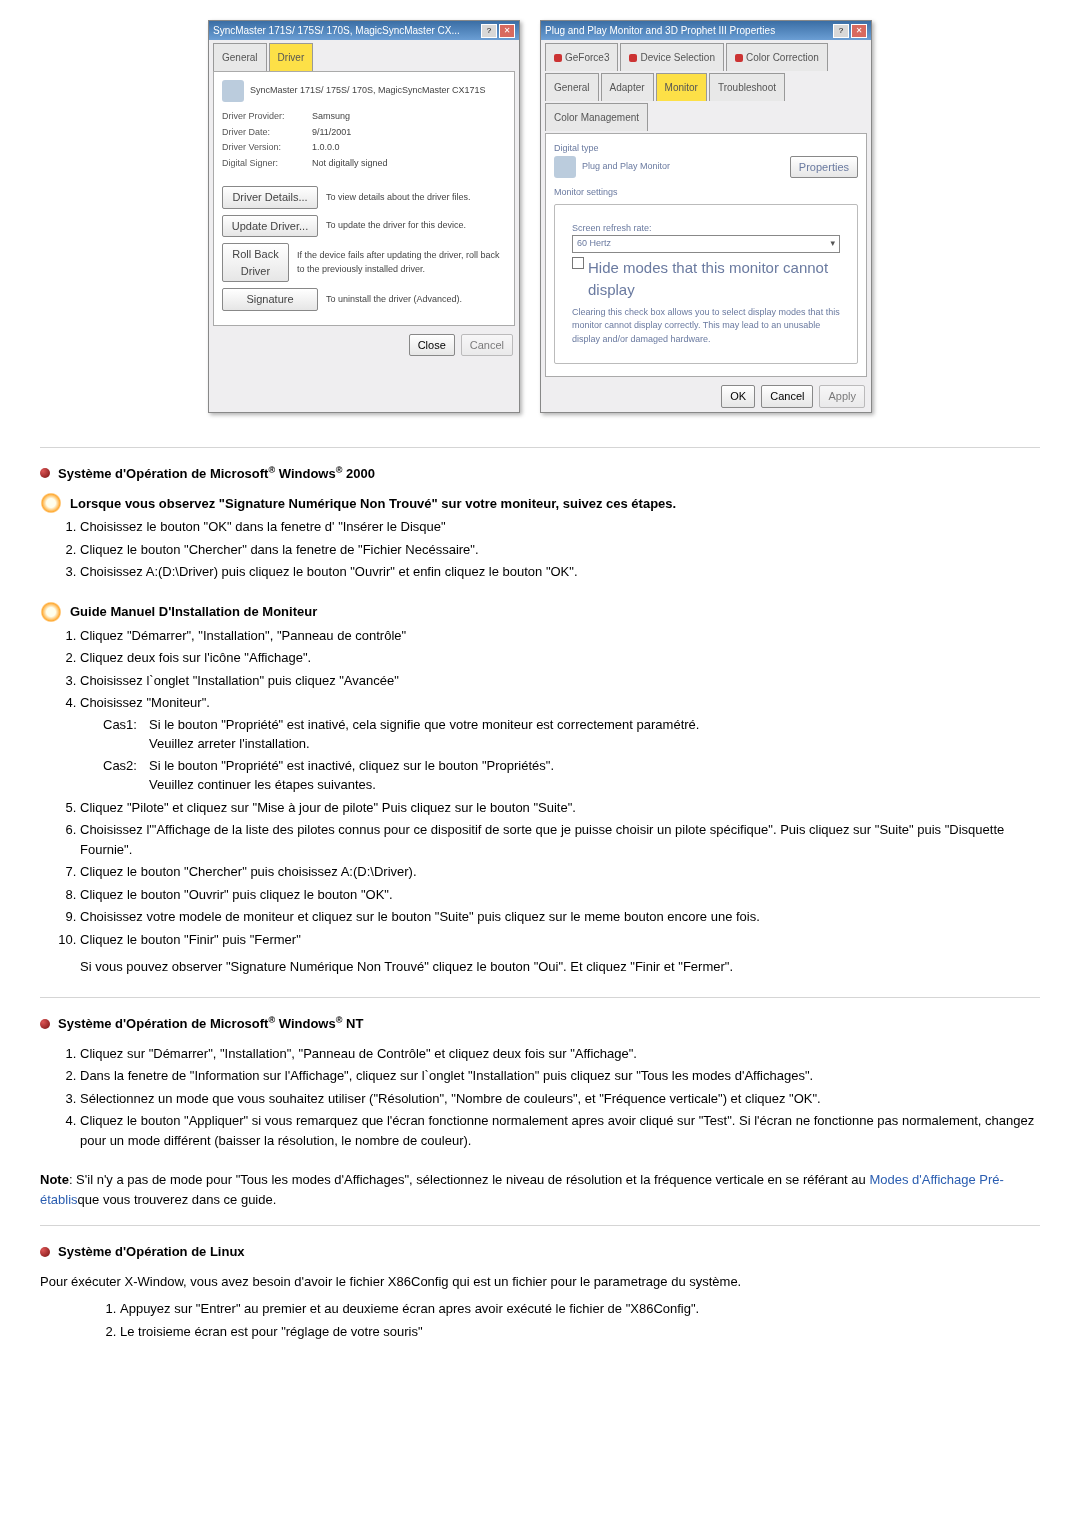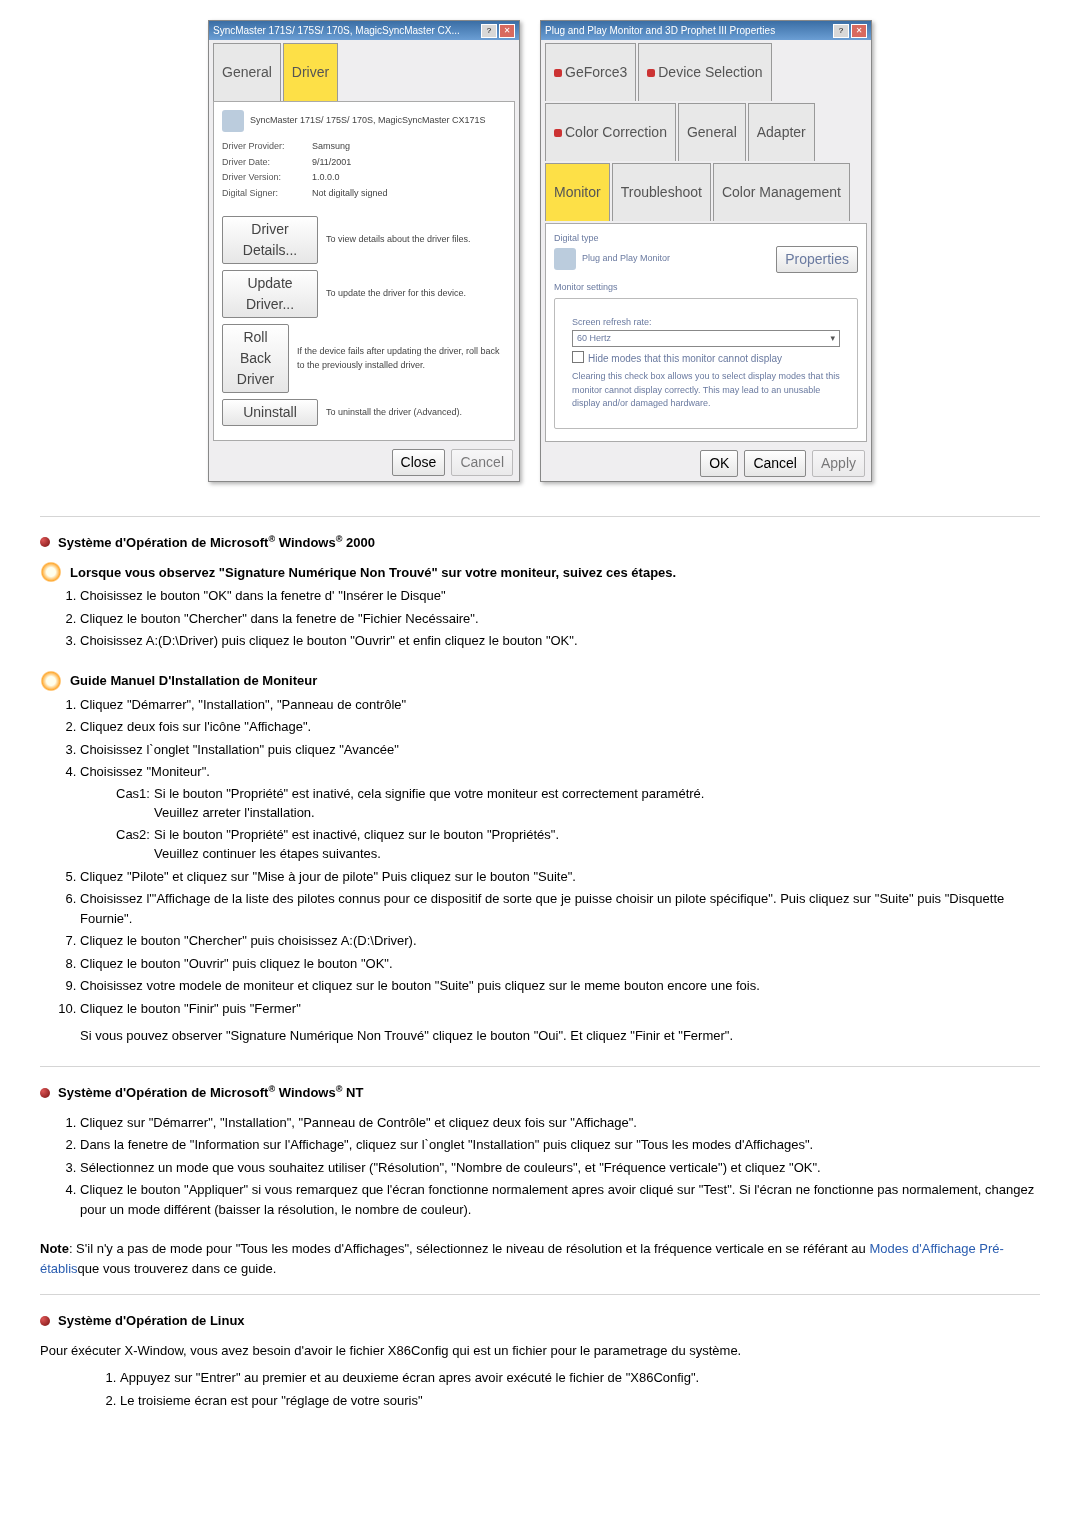--- a/index.html
+++ b/index.html
@@ -5,48 +5,48 @@
   html,body{margin:0;padding:0;background:#fff;font-family:Verdana,Arial,sans-serif;font-size:13px;color:#000;line-height:1.5}
   .page{width:1000px;margin:0 auto;padding:20px 40px}
   .shots{display:flex;gap:20px;justify-content:center;margin-bottom:34px}
   .dlg{background:#efeef0;border:1px solid #888;box-shadow:2px 2px 4px rgba(0,0,0,.3);font-size:10px;width:310px}
   .dlg2{width:330px}
   .titlebar{display:flex;justify-content:space-between;align-items:center;background:linear-gradient(#3a6ea5,#6b9ed4);color:#fff;padding:2px 4px;font-size:10px}
   .winbtns{display:flex;gap:2px}
   .winbtn{width:14px;height:12px;border:1px solid #fff;background:#d8d8d8;color:#000;font-size:8px;display:flex;align-items:center;justify-content:center;line-height:1}
   .winbtn.close{background:#d86a5f;color:#fff}
   .tabs{display:flex;padding:3px 4px 0}
-  .tab{padding:18px 8px;border:1px solid #999;border-bottom:none;background:#e8e8e8;font-size:14px;margin-right:2px;color:#555}
+  .tab{padding:6px 8px;border:1px solid #999;border-bottom:none;background:#e8e8e8;font-size:10px;margin-right:2px;color:#555}
   .tab.active{background:#fde047}
   .tabw{flex-wrap:wrap}
   .tabw .tab{margin-bottom:2px}
   .tab .dot{display:inline-block;width:8px;height:8px;border-radius:2px;background:#c33;margin-right:3px;vertical-align:middle}
   .dlgbody{background:#fff;margin:0 4px 4px;border:1px solid #aaa;padding:8px;font-size:9px;color:#444}
   .dlgbody .hdr{display:flex;gap:6px;align-items:center;margin-bottom:8px}
   .dlgbody .ico{width:22px;height:22px;background:#bcd;border-radius:3px}
   .kv{display:flex;margin:2px 0}
   .kv .k{width:90px;color:#555}
-  .btn{background:linear-gradient(#fff,#e6e6e6);border:1px solid #888;padding:2px 8px;font-size:14px;border-radius:2px;display:inline-block}
+  .btn{background:linear-gradient(#fff,#e6e6e6);border:1px solid #888;padding:2px 8px;font-size:11px;border-radius:2px;display:inline-block}
   .rowbtn{display:flex;gap:8px;align-items:center;margin:6px 0}
   .rowbtn .btn{width:78px;text-align:center}
   .dlgfoot{display:flex;justify-content:flex-end;gap:6px;padding:4px 6px}
   .grp{border:1px solid #bbb;margin:4px 0;padding:17px;border-radius:2px}
   .sel{border:1px solid #888;background:#fff;padding:1px 4px;width:100%;box-sizing:border-box;display:flex;justify-content:space-between;align-items:center}
   .sel .arr{font-size:9px;color:#555}
-  .cb{font-size:10px;display:flex;gap:4px;align-items:flex-start}
+  .cb{font-size:15px;display:flex;gap:4px;align-items:flex-start}
   .cb .box{width:10px;height:10px;border:1px solid #777;flex:none}
   ol.main{margin:4px 0 20px 0;padding-left:40px}
   ol.main>li{margin:3px 0}
   hr{border:none;border-top:1px solid #d5d5d5;margin:16px 0}
   .sec-title{font-weight:bold;margin:6px 0 10px;display:flex;align-items:center;gap:8px}
   .bullet{width:10px;height:10px;border-radius:50%;background:radial-gradient(circle at 30% 30%,#d55,#711);display:inline-block;flex:none}
   sup{font-size:.7em}
   .sub-icon{width:22px;height:20px;background:radial-gradient(circle,#ffe 30%,#fa3 60%,rgba(255,255,255,0) 70%);display:inline-block;vertical-align:middle;margin-right:4px;flex:none}
   .sub-head{font-weight:bold;display:flex;align-items:center;gap:4px;margin:8px 0 4px}
-  .caserow{display:flex;gap:4px;margin:2px 0 2px 36px}
+  .caserow{display:flex;gap:12px;margin:2px 0 2px 23px}
   .caserow .lab{flex:none}
   a.link{color:#2a5db0;text-decoration:none}
   .note{margin:6px 0}
   .indent{margin-left:20px}
   .para{margin:8px 0 8px 0}
 </style>
 </head>
 <body>
 
 <div class="page">
@@ -93,21 +93,21 @@
           </div>
         <div class="rowbtn">
             <span class="btn">Update Driver...</span>
             <span>To update the driver for this device.</span>
           </div>
         <div class="rowbtn">
             <span class="btn">Roll Back Driver</span>
             <span>If the device fails after updating the driver, roll back to the previously installed driver.</span>
           </div>
         <div class="rowbtn">
-            <span class="btn">Uninstall</span>
+            <span class="btn">Signature</span>
             <span>To uninstall the driver (Advanced).</span>
           </div>
       </div>
       <div class="dlgfoot">
         <span class="btn">Close</span>
         <span class="btn" style="opacity:.5">Cancel</span>
       </div>
     </div>
 
     <div class="dlg dlg2">

